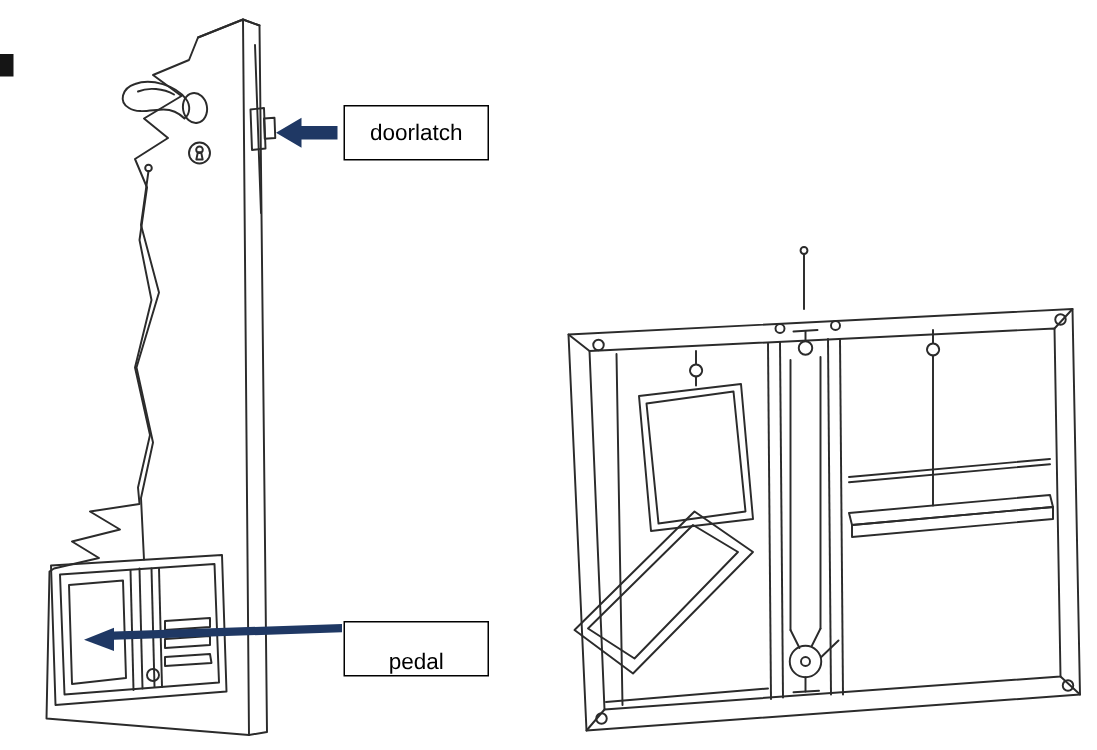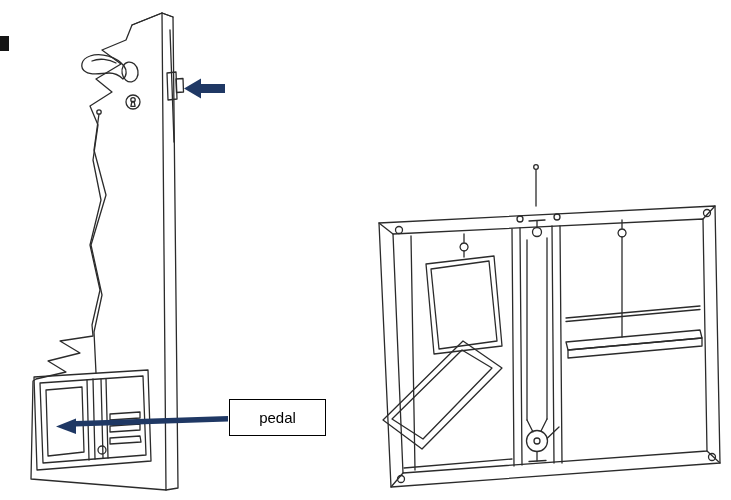--- a/index.html
+++ b/index.html
@@ -41,21 +41,21 @@
     border: 1.6px solid var(--label-border, #000000);
     background: #ffffff;
     display: flex;
     align-items: center;
     justify-content: center;
     font-size: 15px;
     color: var(--label-text, #000000);
     box-sizing: border-box;
   }
   .callout-doorlatch { left: 229px; top: 70px; }
-  .callout-pedal     { left: 229px; top: 399px; }
+  .callout-pedal     { left: 229px; top: 414px; align-items: flex-end; }
   .edge-mark {
     position: absolute;
     left: 0;
     top: 36px;
     width: 9px;
     height: 15px;
     background: #151515;
   }
 </style>
 </head>
@@ -172,17 +172,20 @@
 
     <g class="arrow">
       <polygon points="184,88.5 201,78.5 201,84 225,84 225,93 201,93 201,98.5"></polygon>
       <g>
         <polygon points="228,416 228,421.5 76,426.5 76,421"></polygon>
         <polygon points="76,418.5 76,434 56,426.5"></polygon>
       </g>
     </g>
   </svg>
 
+  <div class="callout callout-doorlatch">
+    <span>doorlatch</span>
+  </div>
   <div class="callout callout-pedal">
     <span>pedal</span>
   </div>
 
 </div>
 
 </body></html>

